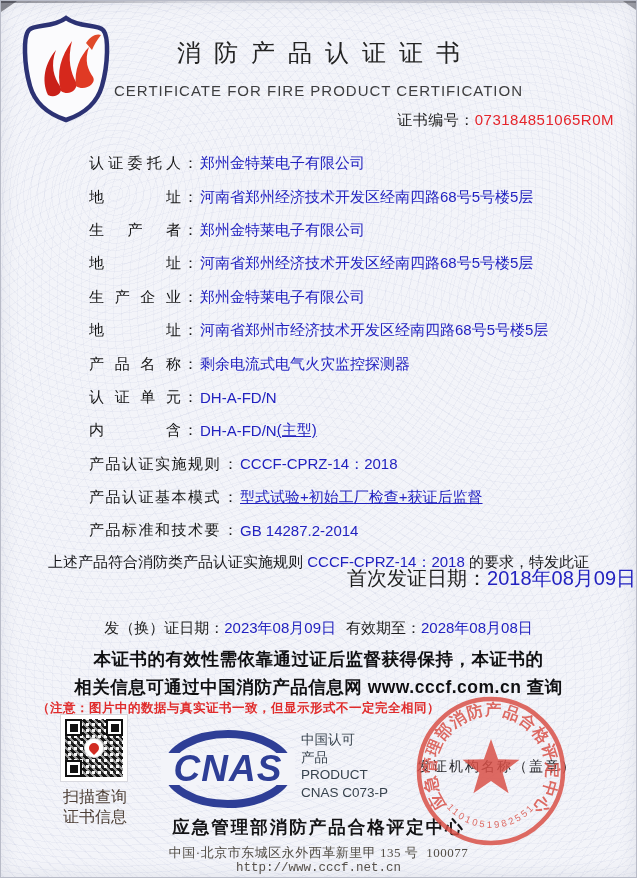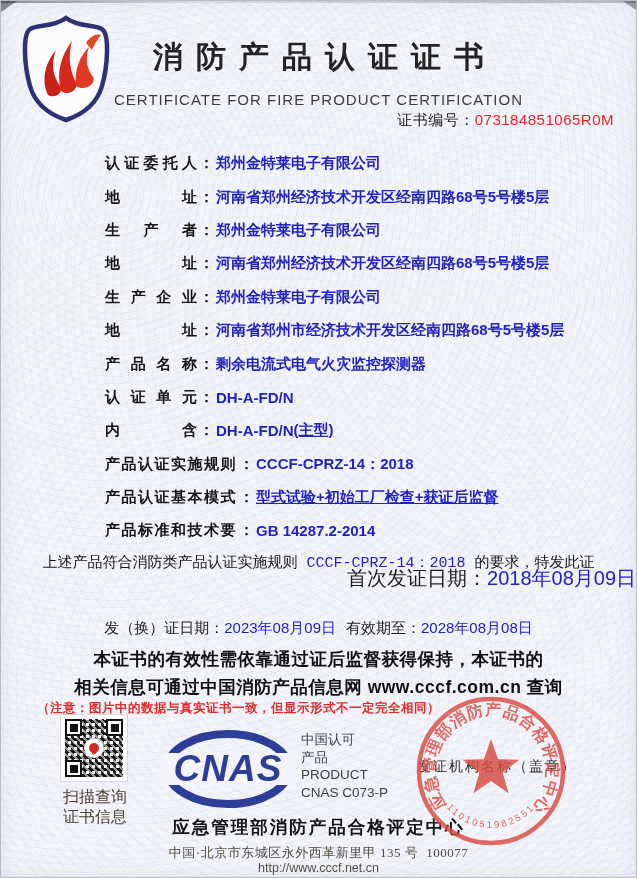--- a/index.html
+++ b/index.html
@@ -18,36 +18,36 @@
   .page::before{content:""; position:absolute; left:0; top:0; width:100%; height:2px;
     background:linear-gradient(90deg, rgba(30,30,40,.45), rgba(30,30,40,.08) 30%, rgba(30,30,40,.25));}
   .smudge-tl{position:absolute; top:0; left:0; width:0; height:0;
     border-top:11px solid rgba(35,35,45,.5); border-right:16px solid transparent;}
   .smudge-tr{position:absolute; top:0; right:0; width:0; height:0;
     border-top:9px solid rgba(35,35,45,.4); border-left:13px solid transparent;}
 
   
   .logo{position:absolute; left:18px; top:12px;}
   .hdr{position:absolute; left:0; top:36px; width:100%; text-align:center;}
-  .title-cn{font-size:30px; font-weight:700; letter-spacing:13px; text-indent:13px; color:#232323;}
+  .title-cn{font-size:24px; font-weight:400; letter-spacing:13px; text-indent:13px; color:#232323;}
   .title-en{margin-top:13px; font-size:15px; letter-spacing:1px; color:#3d3d3f;}
   .certno{position:absolute; right:22px; top:110px; font-size:15px; letter-spacing:.5px;}
   .certno .no{color:var(--cert-red); font-weight:500;}
 
   
-  .fields{position:absolute; left:104px; top:146px; width:520px;font-weight:bold;}
+  .fields{position:absolute; left:88px; top:146px; width:520px;}
   .row{height:33.4px; display:flex; align-items:center; font-size:15px; white-space:nowrap;}
   .row .lbl{display:inline-block; width:92px; text-align:justify; text-align-last:justify; color:#161616;}
   .row.wide .lbl{width:auto; min-width:131px; letter-spacing:1.5px; text-align-last:auto;}
   .row .colon{color:#161616; margin:0 2px 0 2px;}
   .row .val{color:var(--value-blue);}
   .u{text-decoration:underline;}
 
   
-  .statement{position:absolute; top:552px; width:100%; text-align:center; font-size:15px; color:#17171a;font-family:Liberation Mono, monospace;}
+  .statement{position:absolute; top:552px; width:100%; text-align:center; font-size:15px; color:#17171a;}
   .statement .code{color:var(--value-blue);}
   .dateline1{position:absolute; top:564px; width:100%; text-align:right; font-size:20px;}
   .dateline2{position:absolute; top:618px; width:100%; text-align:center; font-size:15px;}
   .dateline1 .val,.dateline2 .val{color:var(--value-blue);}
   .gap{display:inline-block; width:10px;}
 
   .notice{position:absolute; top:645px; width:100%; text-align:center;
     font-size:17.5px; font-weight:bold; color:#101012; line-height:27.5px; letter-spacing:.5px;}
   .rednote{position:absolute; top:699px; left:36px; font-size:12.5px; font-weight:bold;
     color:var(--note-red); letter-spacing:.5px;}
@@ -78,21 +78,21 @@
   .seal-overlay{position:absolute; left:416px; top:757px; font-size:14px; letter-spacing:2px;
     color:#28282c; z-index:1; white-space:nowrap;}
   .seal{position:absolute; left:405px; top:688px; z-index:2; opacity:.84;}
 
   .orgline{position:absolute; top:814px; width:100%; text-align:center; font-size:17.5px;
     font-weight:bold; letter-spacing:2px; color:#141416;}
   .addr{position:absolute; top:843px; width:100%; text-align:center;
     font-family:"Liberation Serif","DejaVu Serif",serif; font-size:13px; color:#514c45; letter-spacing:.5px;}
   .addr .pc{margin-left:8px;}
   .site{position:absolute; top:860px; width:100%; text-align:center;
-    font-family:Liberation Sans, sans-serif; font-size:12.5px; color:#55504a;}
+    font-family:Liberation Mono, monospace; font-size:12.5px; color:#55504a;}
 </style>
 </head>
 <body>
 
 <div class="page" style="--value-blue:#2222c0; --cert-red:#e5242a; --note-red:#e02b2b;">
 
   <div class="smudge-tl"></div>
   <div class="smudge-tr"></div>
 
   <div class="logo">

